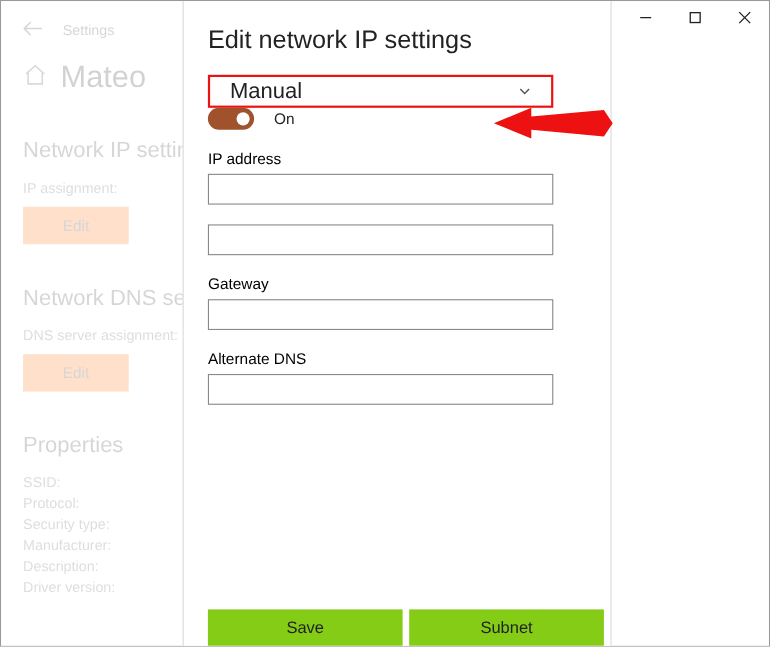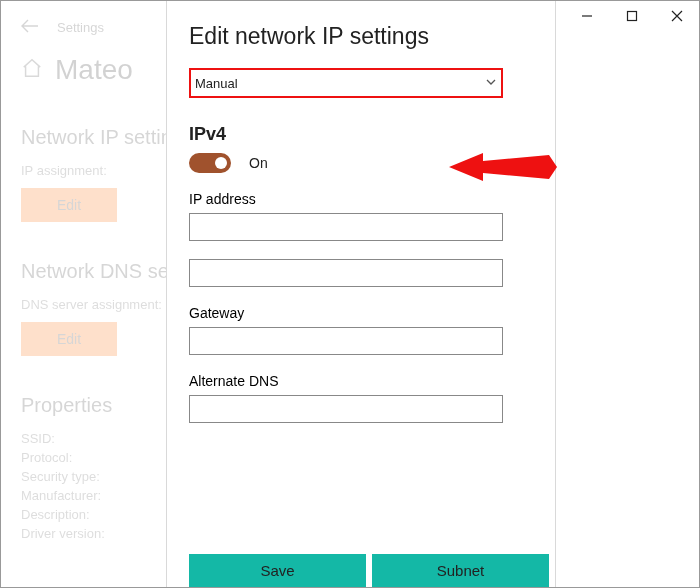--- a/index.html
+++ b/index.html
@@ -18,32 +18,32 @@
   .bg h2 { font-weight: 400; font-size: 20px; color: #444; margin-top: 10px; margin-bottom: 14px; }
   .bg .kv { font-size: 13px; color: #666; margin: 4px 0; }
   .bg .editbtn { width: 96px; height: 34px; background: #f97316; border: none; font-size: 14px; color: #444; margin-top: 6px; margin-bottom: 28px; }
 
   
   .veil { position: absolute; inset: 0; background: rgba(255,255,255,0.78); pointer-events: none; }
 
   
   .panel { position: absolute; left: 165px; top: 0; bottom: 0; width: 390px; background: #fff; border-left: 1px solid #d9d9d9; border-right: 1px solid #d9d9d9; padding: 22px 22px 0 22px; }
   .panel h1 { font-weight: 400; font-size: 23px; color: #222; margin-bottom: 18px; }
-  .dropdown { width: 314px; height: 30px; border: 2px solid #e11; display: flex; align-items: center; padding: 0 4px; justify-content: space-between; font-size: 13px; color: #222; }
+  .dropdown { width: 314px; height: 30px; border: 2px solid #e11; display: flex; align-items: center; padding: 0 18px; justify-content: space-between; font-size: 20px; color: #222; }
   .dropdown svg { width: 12px; height: 12px; stroke: #555; fill:none;}
   .panel h3 { font-weight: 600; font-size: 18px; margin-top: 26px; margin-bottom: 8px; color: #222;}
   .toggle-row { display: flex; align-items: center; gap: 18px; margin-bottom: 18px; position: relative;}
   .toggle { width: 42px; height: 20px; background: #a0522d; border-radius: 10px; position: relative; }
   .toggle .knob { width: 12px; height: 12px; background: #fff; border-radius: 50%; position: absolute; right: 4px; top: 4px; }
   .toggle-label { font-size: 14px; color: #222;}
   .arrow { position: absolute; left: 260px; top: -6px; }
   .field-label { font-size: 14px; color: #000000; margin-top: 16px; margin-bottom: 6px; display: block;}
   .field-input { width: 314px; height: 28px; border: 1px solid #888; background: #fff; padding: 0 6px; font-size: 14px; margin-bottom: 18px; display: block;}
   .buttonbar { position: absolute; bottom: 0; left: 0; right: 0; display: flex; padding-left: 22px; }
-  .buttonbar button { width: 182px; height: 33px; background: #14b8a6; border: none; font-size: 15px; color: #222; margin-right: 6px; }
+  .buttonbar button { width: 182px; height: 33px; background: #84cc16; border: none; font-size: 15px; color: #222; margin-right: 6px; }
 </style>
 </head>
 <body>
 
 <div class="frame">
 
   <div class="bg">
     <div class="topbar">
       <span>
         <svg width="18" height="14" viewBox="0 0 18 14" fill="none" stroke="#444" stroke-width="1.4">
@@ -85,21 +85,20 @@
 
     <div class="dropdown">
       <span>Manual</span>
       <span>
         <svg viewBox="0 0 12 12" stroke-width="1.3">
             <path d="M2 4 L6 8 L10 4"></path>
           </svg>
       </span>
     </div>
 
-    <h3>IPv4</h3>
     <div class="toggle-row">
       <div class="toggle">
         <div class="knob"></div>
       </div>
       <span class="toggle-label">On</span>
       <span class="arrow">
         <svg width="110" height="40" viewBox="0 0 110 40">
             <polygon points="0,20 34,6 34,14 100,8 108,20 100,32 34,26 34,34" fill="#e11"></polygon>
           </svg>
       </span>

